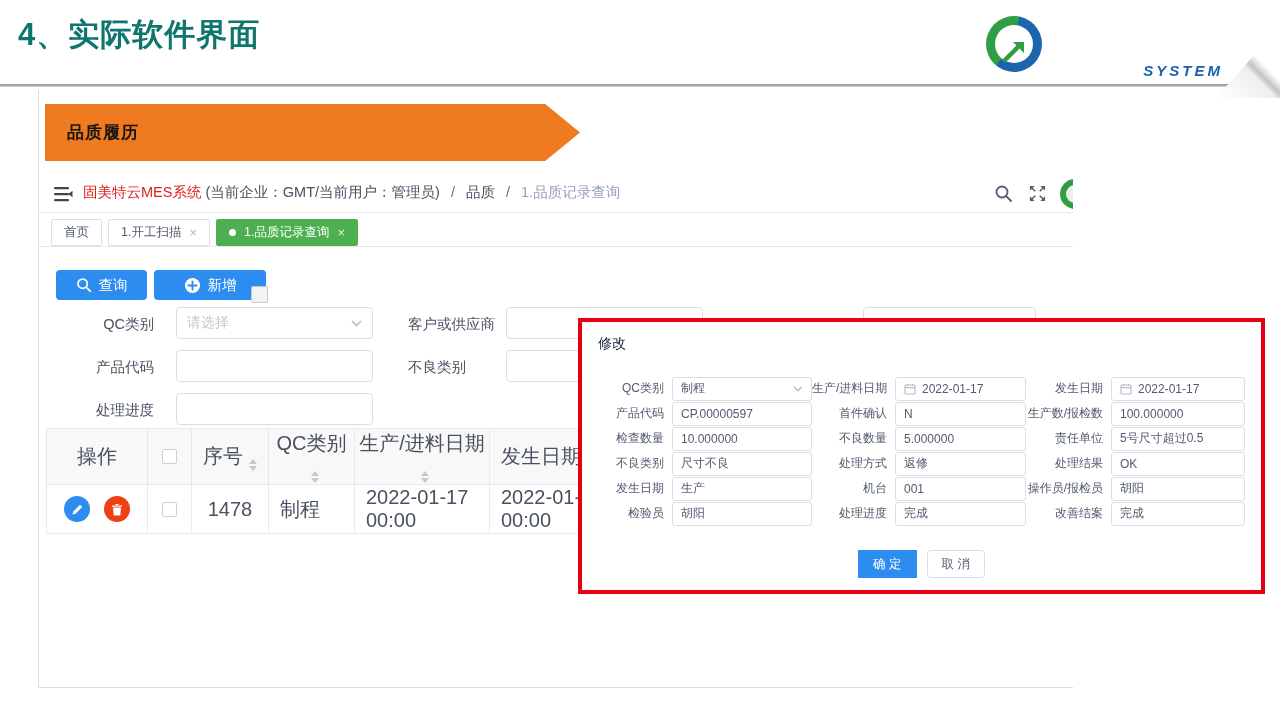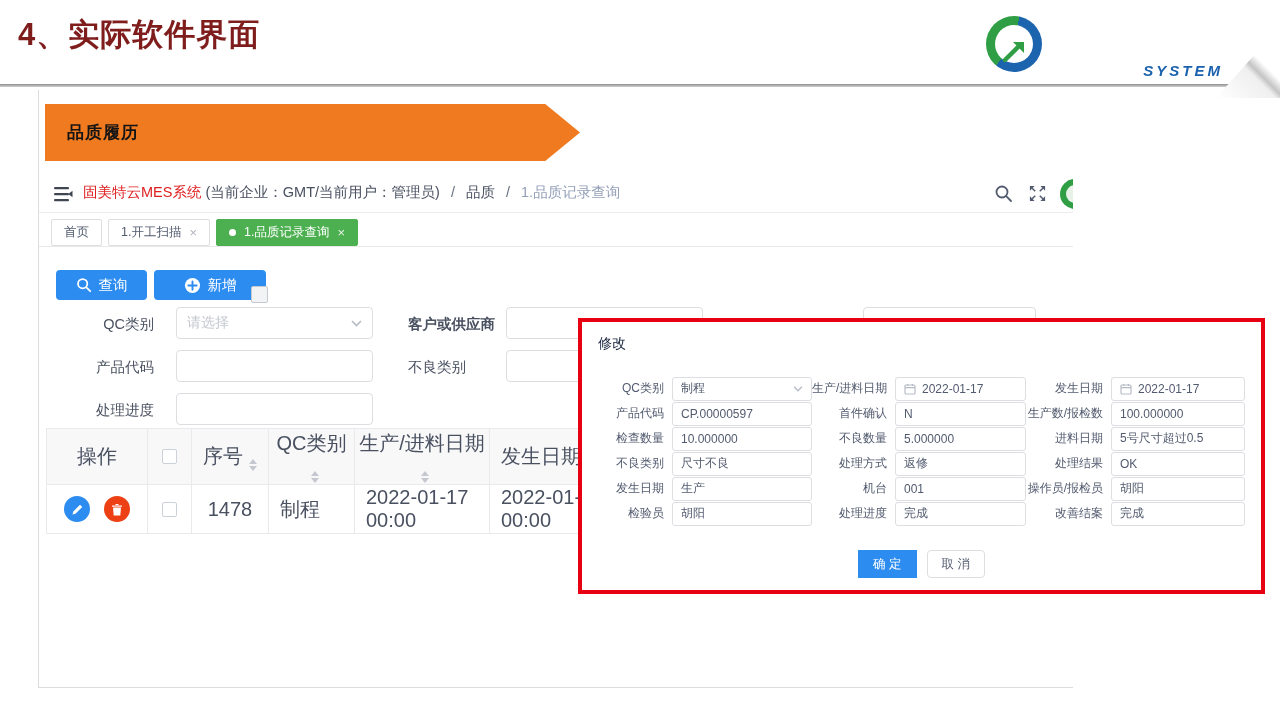--- a/index.html
+++ b/index.html
@@ -1,21 +1,21 @@
 <!DOCTYPE html>
 <html><head>
 <meta charset="utf-8">
 <style>
   html,body { margin:0; padding:0; background:#fff; }
   #slide {
     position:relative; width:1280px; height:720px; background:#fff; overflow:hidden;
     font-family:"Liberation Sans","DejaVu Sans",sans-serif; color:#495060;
   }
   
-  .top-title { position:absolute; left:18px; top:14px; font-size:31px; font-weight:bold; color:#7f1d1d; letter-spacing:1px; white-space:nowrap; }
+  .top-title { position:absolute; left:18px; top:14px; font-size:31px; font-weight:bold; color:#0f766e; letter-spacing:1px; white-space:nowrap; }
   .top-divider { position:absolute; left:0; top:84px; width:1280px; height:3px; background:linear-gradient(to bottom,#8f8f8f,#d2d2d2); }
   .page-curl { position:absolute; right:0; top:26px; width:64px; height:72px; z-index:6;
     background:linear-gradient(225deg,#ffffff 40%,#c4c4c4 50%,#efefef 56%,#ffffff 100%);
     clip-path:polygon(0 100%,100% 0,100% 100%); }
   .logo { position:absolute; left:986px; top:8px; width:245px; height:76px; }
   .logo-icon { position:absolute; left:0; top:8px; width:56px; height:56px; border-radius:50%;
     background:conic-gradient(from 220deg,#2f9e44 0 42%,#1c64ad 42% 100%); }
   .logo-icon::after { content:""; position:absolute; inset:9px; background:#fff; border-radius:50%; }
   .logo-arrow { position:absolute; left:13px; top:21px; z-index:2; }
   .logo-text { position:absolute; left:54px; top:12px; font-size:41px; font-weight:bold; color:#1b62ae; letter-spacing:-1px; }
@@ -195,21 +195,21 @@
     </button>
     <div class="toolbar-cb"></div>
 
     <div class="f-label r" style="left:20px; top:225px; width:95px;">QC类别</div>
     <div class="f-input f-select" style="left:137px; top:217px; width:197px;">
       <span class="placeholder">请选择</span>
       <svg class="chev" width="11" height="7" viewBox="0 0 11 7" fill="none" stroke="#b6bcc6" stroke-width="1.6">
           <path d="M1 1l4.5 4.5L10 1"></path>
         </svg>
     </div>
-    <div class="f-label" style="left:369px; top:225px;font-weight:bold;">客户或供应商</div>
+    <div class="f-label" style="left:369px; top:225px;">客户或供应商</div>
     <input class="f-input" style="left: 467px; top: 217px; width: 197px;">
     <input class="f-input" style="left: 824px; top: 217px; width: 173px;">
 
     <div class="f-label r" style="left:20px; top:268px; width:95px;">产品代码</div>
     <input class="f-input" style="left: 137px; top: 260px; width: 197px;">
     <div class="f-label" style="left:369px; top:268px;">不良类别</div>
     <input class="f-input" style="left: 467px; top: 260px; width: 197px;">
 
     <div class="f-label r" style="left:20px; top:311px; width:95px;">处理进度</div>
     <input class="f-input" style="left: 137px; top: 303px; width: 197px;">
@@ -313,21 +313,21 @@
         <input class="mi c2" value="N" style="">
         <span class="ml c3">生产数/报检数</span>
         <input class="mi c3" value="100.000000" style="">
       </div>
 
       <div class="mrow">
         <span class="ml c1">检查数量</span>
         <input class="mi c1" value="10.000000" style="">
         <span class="ml c2">不良数量</span>
         <input class="mi c2" value="5.000000" style="">
-        <span class="ml c3">进料日期</span>
+        <span class="ml c3">责任单位</span>
         <input class="mi c3" value="5号尺寸超过0.5" style="">
       </div>
 
       <div class="mrow">
         <span class="ml c1">不良类别</span>
         <input class="mi c1" value="尺寸不良" style="">
         <span class="ml c2">处理方式</span>
         <input class="mi c2" value="返修" style="">
         <span class="ml c3">处理结果</span>
         <input class="mi c3" value="OK" style="">

